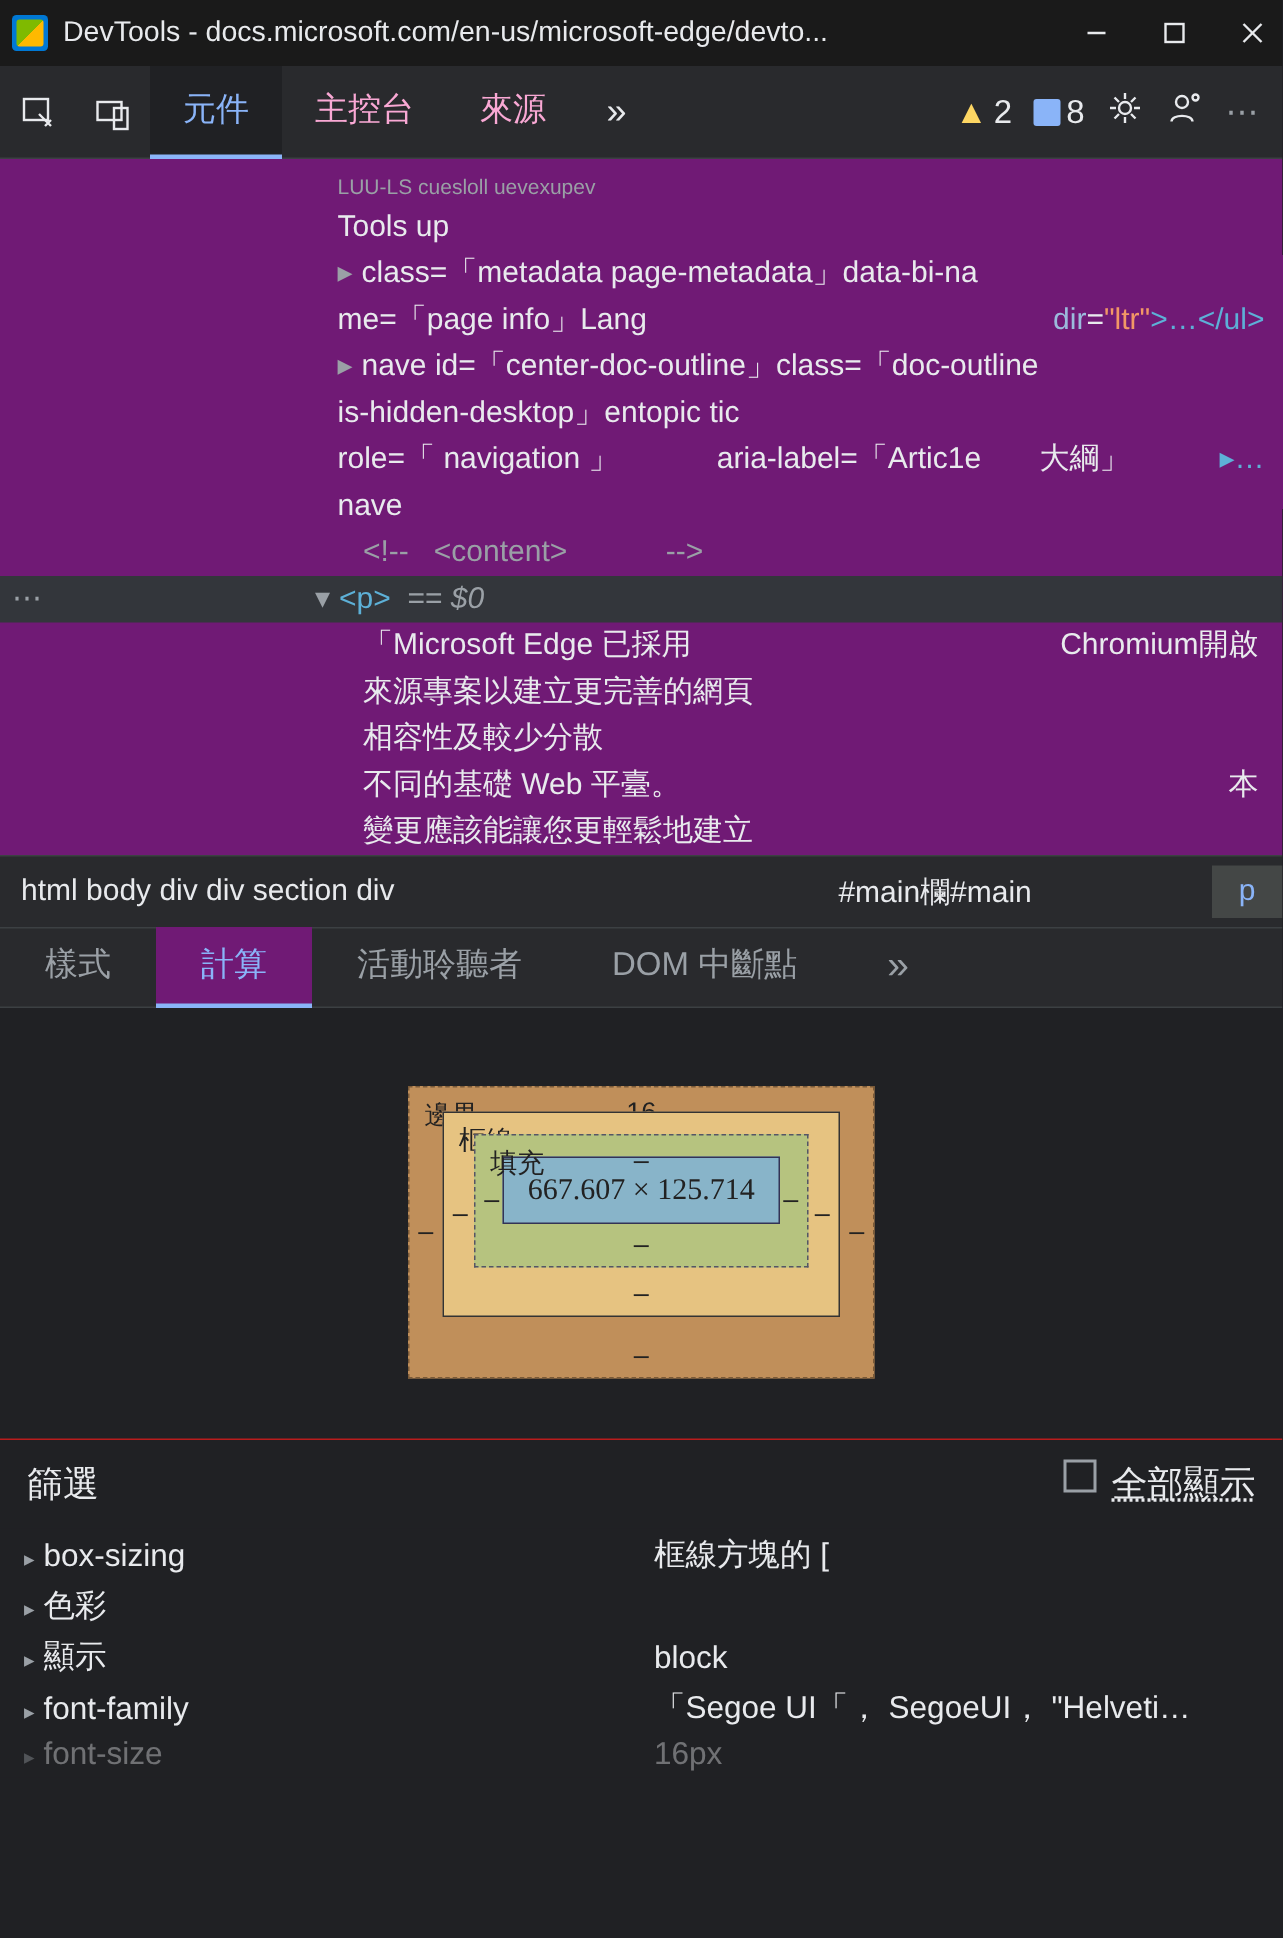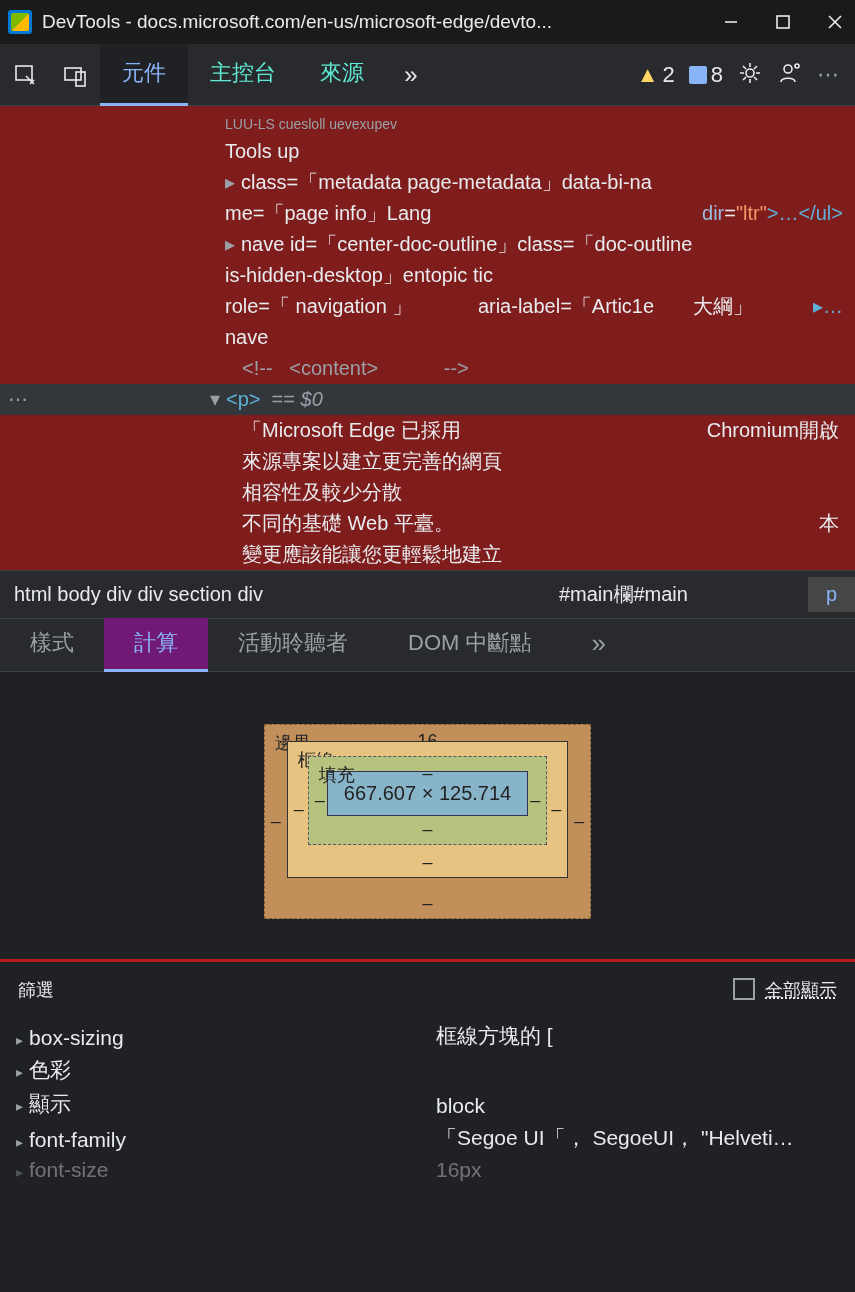--- a/index.html
+++ b/index.html
@@ -9,29 +9,29 @@
 .titlebar { height: 44px; background: #1a1a1a; display: flex; align-items: center; padding: 0 8px; }
 .titlebar .app-icon { width: 24px; height: 24px; background: #0078d4; border-radius: 3px; margin-right: 10px; position: relative; }
 .titlebar .app-icon::after { content:""; position:absolute; inset:3px; background:linear-gradient(135deg,#7fba00 50%,#ffb900 50%); border-radius:2px; }
 .titlebar .title { font-size: 19px; flex:1; white-space:nowrap; overflow:hidden; text-overflow:ellipsis; }
 .titlebar .winbtns { display:flex; gap:28px; margin-left:auto; }
 .titlebar .winbtn { width:24px; height:24px; display:flex; align-items:center; justify-content:center; font-size:18px;}
 
 
 .toolbar { height: 62px; background: #292a2d; display:flex; align-items:center; border-bottom:1px solid #3c4043;}
 .toolbar .tool-icon { width:50px; display:flex; align-items:center; justify-content:center; }
-.tab { padding: 0 22px; height:62px; display:flex; align-items:center; font-size:22px; color:#5eead4; border-bottom:3px solid transparent;}
+.tab { padding: 0 22px; height:62px; display:flex; align-items:center; font-size:22px; color:#f9a8d4; border-bottom:3px solid transparent;}
 .tab.active { color:#8ab4f8; border-bottom-color:#8ab4f8; background:#202124;}
 .toolbar-right { margin-left:auto; display:flex; align-items:center; gap:14px; padding-right:16px;}
 .badge { display:flex; align-items:center; gap:4px; font-size:22px;}
 .warn-tri { color:#fdd663;}
 .err-sq { width:18px; height:18px; background:#8ab4f8; border-radius:2px;}
 
 
-.domtree { background:#7f1d1d; padding:8px 0 0 0; font-size:20px; line-height:1.55; }
+.domtree { background:#701a75; padding:8px 0 0 0; font-size:20px; line-height:1.55; }
 .domtree .row { padding-left:225px; padding-right:12px; word-wrap:break-word;}
 .caption { font-size:14px; color:#9aa0a6;}
 .attr-name { color:#9bbbdc;}
 .attr-val { color:#f29766;}
 .tagc { color:#5db0d7;}
 .gray { color:#9aa0a6;}
 .triangle { color:#9aa0a6; display:inline-block; width:16px;}
 .selectedRow { background:#33363b; }
 .el-dollar { color:#9aa0a6; font-style:italic;}
 .ptag { color:#5db0d7;}
@@ -48,29 +48,29 @@
 
 .subtabs { height:54px; background:#292a2d; display:flex; align-items:center; border-top:1px solid #3c4043; border-bottom:1px solid #3c4043;}
 .subtab { padding:0 30px; height:54px; display:flex; align-items:center; font-size:22px; color:#9aa0a6; border-bottom:3px solid transparent;}
 .subtab.active { color:#8ab4f8; border-bottom-color:#8ab4f8; background:#701a75;}
 
 
 .boxmodel-area { padding:52px 0 40px 0; display:flex; justify-content:center; background:#202124;}
 .bm-margin { background:#c08f5a; padding:16px 22px 40px 22px; position:relative; border:1px dashed #7a5a38;}
 .bm-border { background:#e6c381; padding:14px 20px 32px 20px; position:relative; border:1px solid #333;}
 .bm-padding { background:#b6c37f; padding:14px 18px 28px 18px; position:relative; border:1px dashed #556;}
-.bm-content { background:#88b4c9; padding:10px 16px; border:1px solid #335; color:#222; font-size:20px;}
+.bm-content { background:#88b4c9; padding:10px 16px; border:1px solid #335; color:#222; font-size:20px;font-family:Liberation Serif, serif;}
 .bm-label { position:absolute; left:10px; top:6px; font-size:18px; color:#222;}
 .bm-top { position:absolute; left:50%; transform:translateX(-50%); top:6px; font-size:18px; color:#222;}
 .bm-bottom { position:absolute; left:50%; transform:translateX(-50%); bottom:4px; font-size:18px; color:#222;}
 .bm-left { position:absolute; left:6px; top:50%; transform:translateY(-50%); font-size:18px; color:#222;}
 .bm-right { position:absolute; right:6px; top:50%; transform:translateY(-50%); font-size:18px; color:#222;}
 
 
-.filterbar { height:60px; background:#202124; border-top:3px solid #b91c1c; display:flex; align-items:center; padding:0 18px; font-size:18px;}
+.filterbar { height:60px; background:#202124; border-top:1px solid #b91c1c; display:flex; align-items:center; padding:0 18px; font-size:24px;}
 .filterbar .chk { width:22px; height:22px; border:2px solid #9aa0a6; margin-right:10px;}
 
 
 .props { background:#202124; font-size:21px;}
 .props .prow { display:flex; padding:3px 16px; align-items:flex-end;}
 .props .pname { width:420px; color:#e8eaed;}
 .props .pval { color:#e8eaed;}
 .props .tri { color:#9aa0a6; margin-right:6px; font-size:14px;}
 
 svg { stroke:#e8eaed; fill:none; stroke-width:1.6;}

